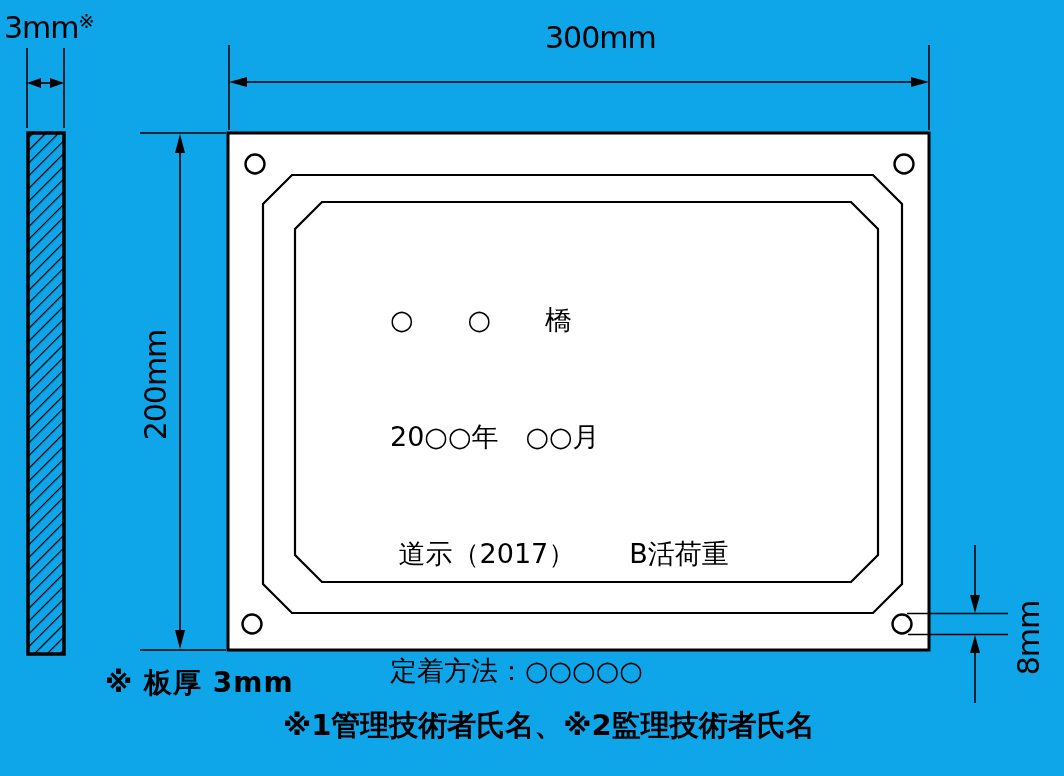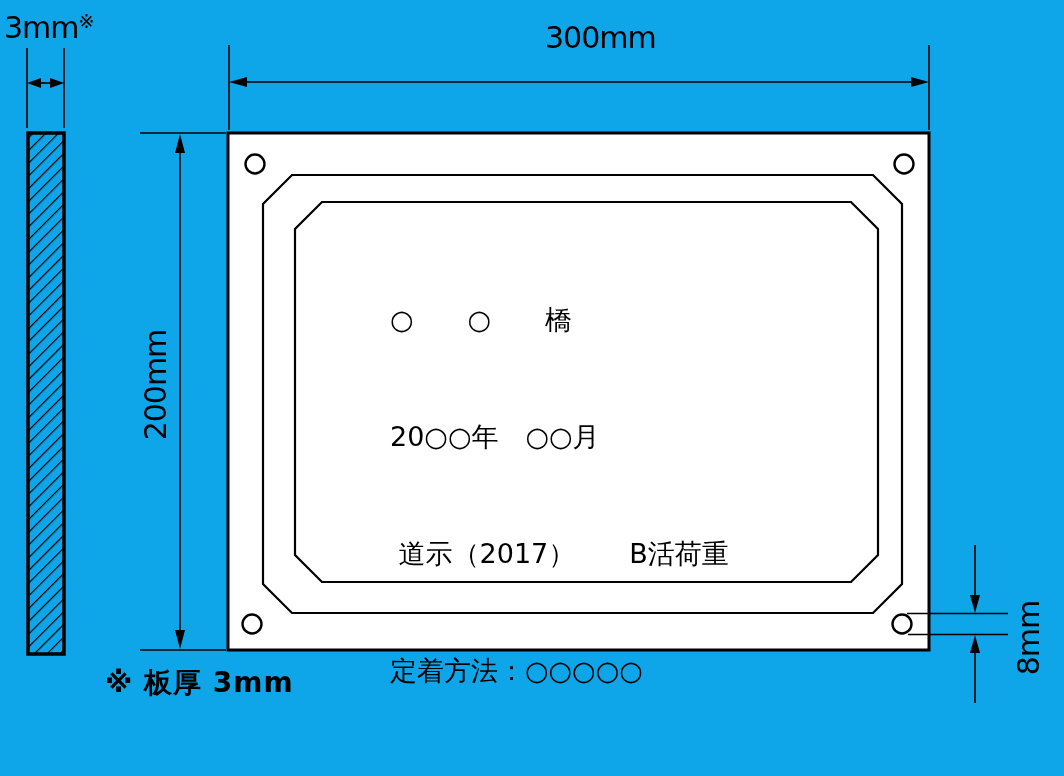--- a/index.html
+++ b/index.html
@@ -129,14 +129,15 @@
     <div class="line"> 道示（2017）　　B活荷重</div>
     <div class="line">定着方法：○○○○○</div>
     
     
     
     
   </div>
 
   <div class="t note1">※ 板厚 3mm</div>
 
+  <div class="t note2">※1管理技術者氏名、※2監理技術者氏名</div>
 
 </div>
 
 </body></html>

